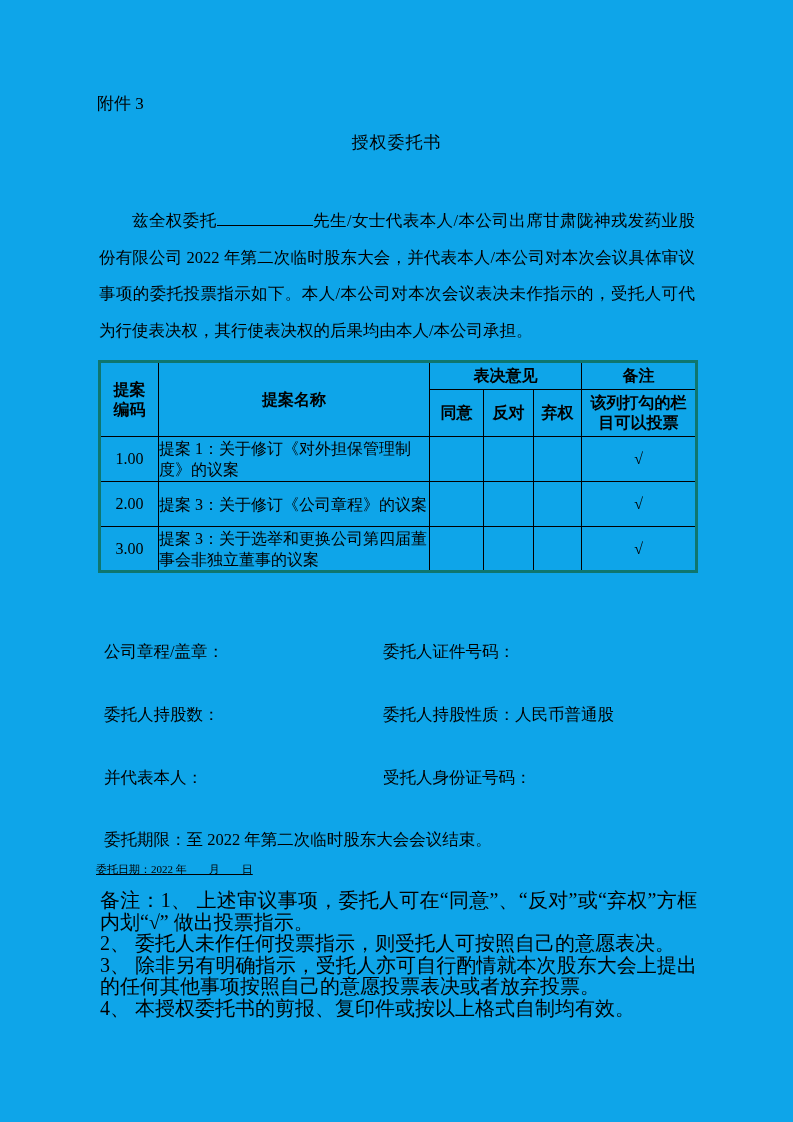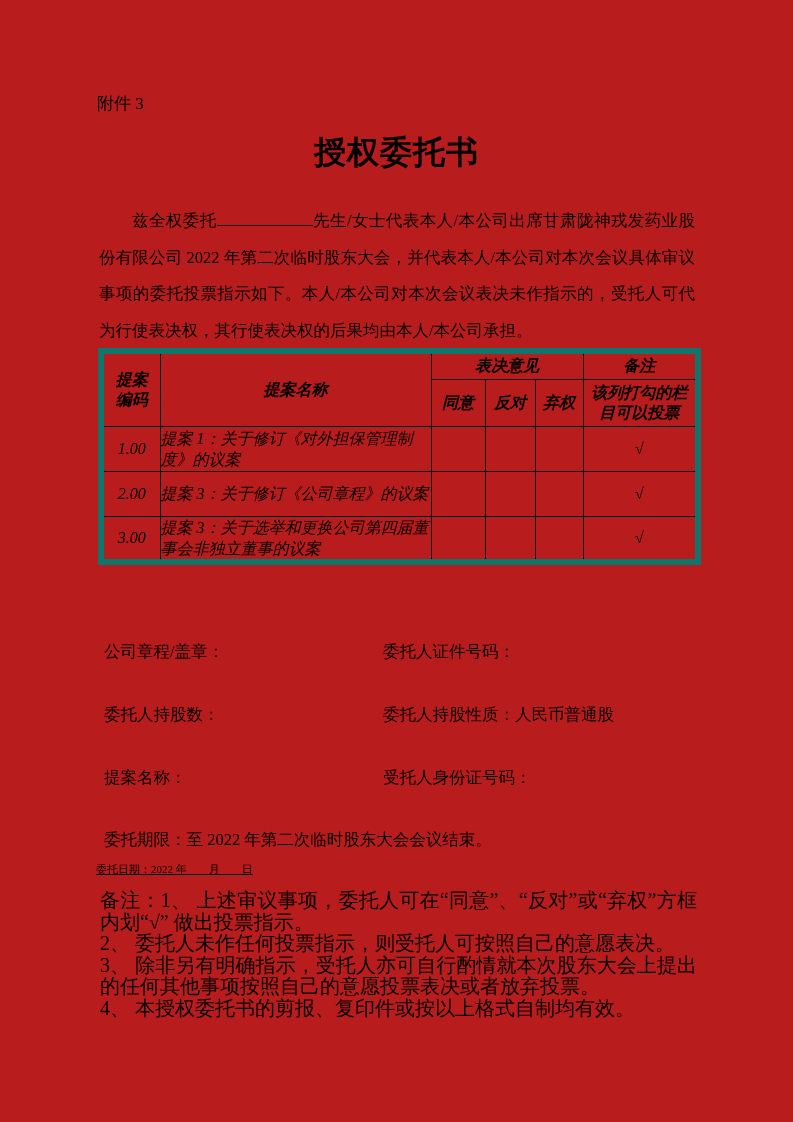--- a/index.html
+++ b/index.html
@@ -1,56 +1,55 @@
 <!DOCTYPE html>
 <html><head>
 <meta charset="utf-8">
 <style>
   html,body { margin:0; padding:0; background:#ffffff; }
   .page {
     position: relative;
     width: 793px;
     height: 1122px;
-    background: #b91c1c;
+    background: #0ea5e9;
     color: #000000;
     font-family: "Liberation Serif", serif;
     overflow: hidden;
   }
   .attachment {
     position: absolute; left: 97px; top: 92px;
     font-size: 17px;
   }
   .doc-title {
     position: absolute; left: 0; top: 131px; width: 100%;
     text-align: center;
     font-family: "Liberation Sans", sans-serif;
-    font-weight: bold;
-    font-size: 32px;
+    font-weight: normal;
+    font-size: 17px;
     letter-spacing: 1px;
   }
   .intro {
     position: absolute; left: 99px; top: 203px; width: 596px;
     font-size: 16.5px;
     line-height: 36.5px;
     text-align: justify;
     text-indent: 33px;
   }
   .blank-line {
     display: inline-block;
     width: 96px;
     height: 14px;
     border-bottom: 1px solid #000;
   }
   table.proxy {
-    position: absolute; left: 98px; top: 348px;
+    position: absolute; left: 98px; top: 360px;
     width: 597px;
     border-collapse: collapse;
     table-layout: fixed;
-    border: 6px solid #0f766e;
-    font-style: italic;
+    border: 3px solid #0f766e;
   }
   table.proxy th, table.proxy td {
     border: 1px solid #000;
     padding: 0;
     overflow: hidden;
   }
   table.proxy th {
     font-family: "Liberation Sans", sans-serif;
     font-weight: bold;
     font-size: 16px;
@@ -164,21 +163,21 @@
         <td class="vote-cell"></td>
         <td class="remark-cell">√</td>
       </tr>
     </tbody>
   </table>
 
   <div class="field fcol-left frow-1">公司章程/盖章：</div>
   <div class="field fcol-right frow-1">委托人证件号码：</div>
   <div class="field fcol-left frow-2">委托人持股数：</div>
   <div class="field fcol-right frow-2">委托人持股性质：人民币普通股</div>
-  <div class="field fcol-left frow-3">提案名称：</div>
+  <div class="field fcol-left frow-3">并代表本人：</div>
   <div class="field fcol-right frow-3">受托人身份证号码：</div>
 
   <div class="term-line">委托期限：至 2022 年第二次临时股东大会会议结束。</div>
   <div class="date-line">委托日期：2022 年　　月　　日</div>
 
   <div class="notes">
     <p>备注：1、 上述审议事项，委托人可在“同意”、“反对”或“弃权”方框内划“√” 做出投票指示。</p>
     <p>2、 委托人未作任何投票指示，则受托人可按照自己的意愿表决。</p>
     <p>3、 除非另有明确指示，受托人亦可自行酌情就本次股东大会上提出的任何其他事项按照自己的意愿投票表决或者放弃投票。</p>
     <p>4、 本授权委托书的剪报、复印件或按以上格式自制均有效。</p>

